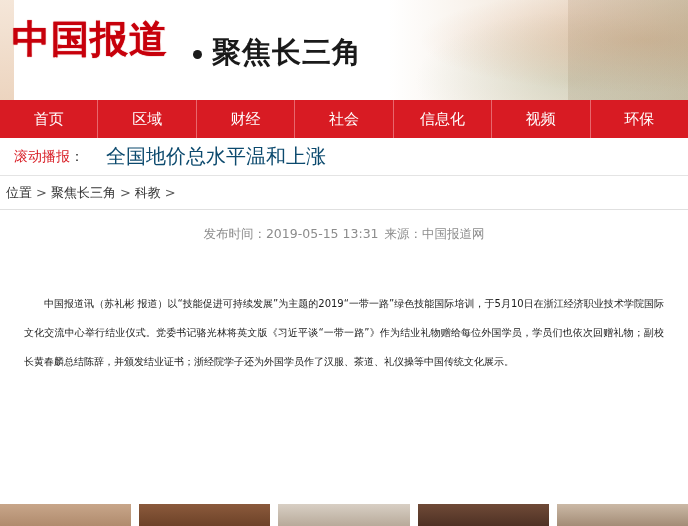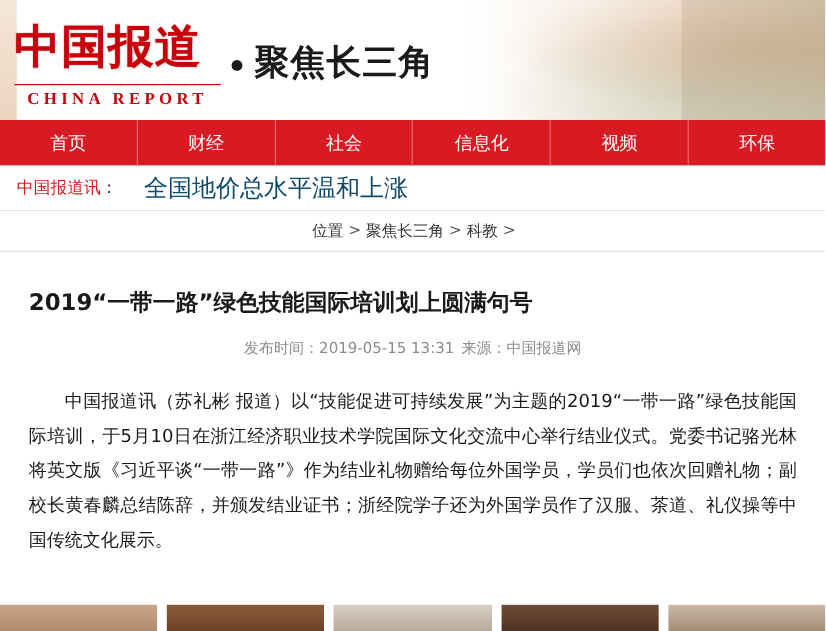--- a/index.html
+++ b/index.html
@@ -152,21 +152,20 @@
   .breadcrumb {
     height: 34px;
     display: flex;
     align-items: center;
     padding-left: 6px;
     font-size: 13px;
     color: #333;
     font-family: "DejaVu Sans", sans-serif;
     border-bottom: 1px solid #e0e0e0;
     box-sizing: border-box;
-    justify-content: center;
   }
   .breadcrumb span { white-space: nowrap; }
   .bc-sep { margin: 0 4px; color: #555; }
   .bc-link { cursor: pointer; }
 
   
   .article {
     padding: 0 24px;
     box-sizing: border-box;
   }
@@ -181,22 +180,22 @@
   .article-meta {
     margin-top: 16px;
     text-align: center;
     font-size: 12.5px;
     color: #8c8c8c;
     font-family: "DejaVu Sans", sans-serif;
   }
   .meta-sep { display: inline-block; width: 6px; }
   .divider-area { height: 16px; }
   .article-body {
-    margin-top: 5px;
-    font-size: 15px;
+    margin-top: 30px;
+    font-size: 10px;
     line-height: 29px;
     color: #1a1a1a;
     font-family: "DejaVu Sans", sans-serif;
     text-align: justify;
     text-justify: inter-ideograph;
     text-indent: 2em;
   }
 
   
   .bottom-strip {
@@ -218,53 +217,52 @@
 <body>
 
 <div class="page">
 
   <div class="header">
     <div class="header-bg-left"></div>
     <div class="header-bg-right"></div>
 
     <div class="logo">
       <div class="logo-cn">中国报道</div>
-      <div class="logo-en">CHINA REPORT</div>
     </div>
 
     <div class="header-dot"></div>
     <div class="header-title">聚焦长三角</div>
   </div>
 
   <div class="nav">
     <div class="nav-item">首页</div>
+    <div class="nav-item">区域</div>
     <div class="nav-item">财经</div>
     <div class="nav-item">社会</div>
     <div class="nav-item">信息化</div>
     <div class="nav-item">视频</div>
     <div class="nav-item">环保</div>
   </div>
 
   <div class="notice">
-    <div class="notice-label">中国报道讯</div>
+    <div class="notice-label">滚动播报</div>
     <div class="notice-colon">：</div>
     <div class="notice-text">全国地价总水平温和上涨</div>
   </div>
 
   <div class="breadcrumb">
     <span>位置</span>
     <span class="bc-sep">&gt;</span>
     <span class="bc-link">聚焦长三角</span>
     <span class="bc-sep">&gt;</span>
     <span class="bc-link">科教</span>
     <span class="bc-sep">&gt;</span>
   </div>
 
   <div class="article">
-    <h1 class="article-title">2019“一带一路”绿色技能国际培训划上圆满句号</h1>
 
     <div class="article-meta">
       <span>发布时间：</span><span>2019-05-15 13:31</span><span class="meta-sep"></span><span>来源：</span><span>中国报道网</span>
     </div>
 
     <div class="divider-area"></div>
 
     <div class="article-body">中国报道讯（苏礼彬 报道）以“技能促进可持续发展”为主题的2019“一带一路”绿色技能国际培训，于5月10日在浙江经济职业技术学院国际文化交流中心举行结业仪式。党委书记骆光林将英文版《习近平谈“一带一路”》作为结业礼物赠给每位外国学员，学员们也依次回赠礼物；副校长黄春麟总结陈辞，并颁发结业证书；浙经院学子还为外国学员作了汉服、茶道、礼仪操等中国传统文化展示。</div>
   </div>
 

